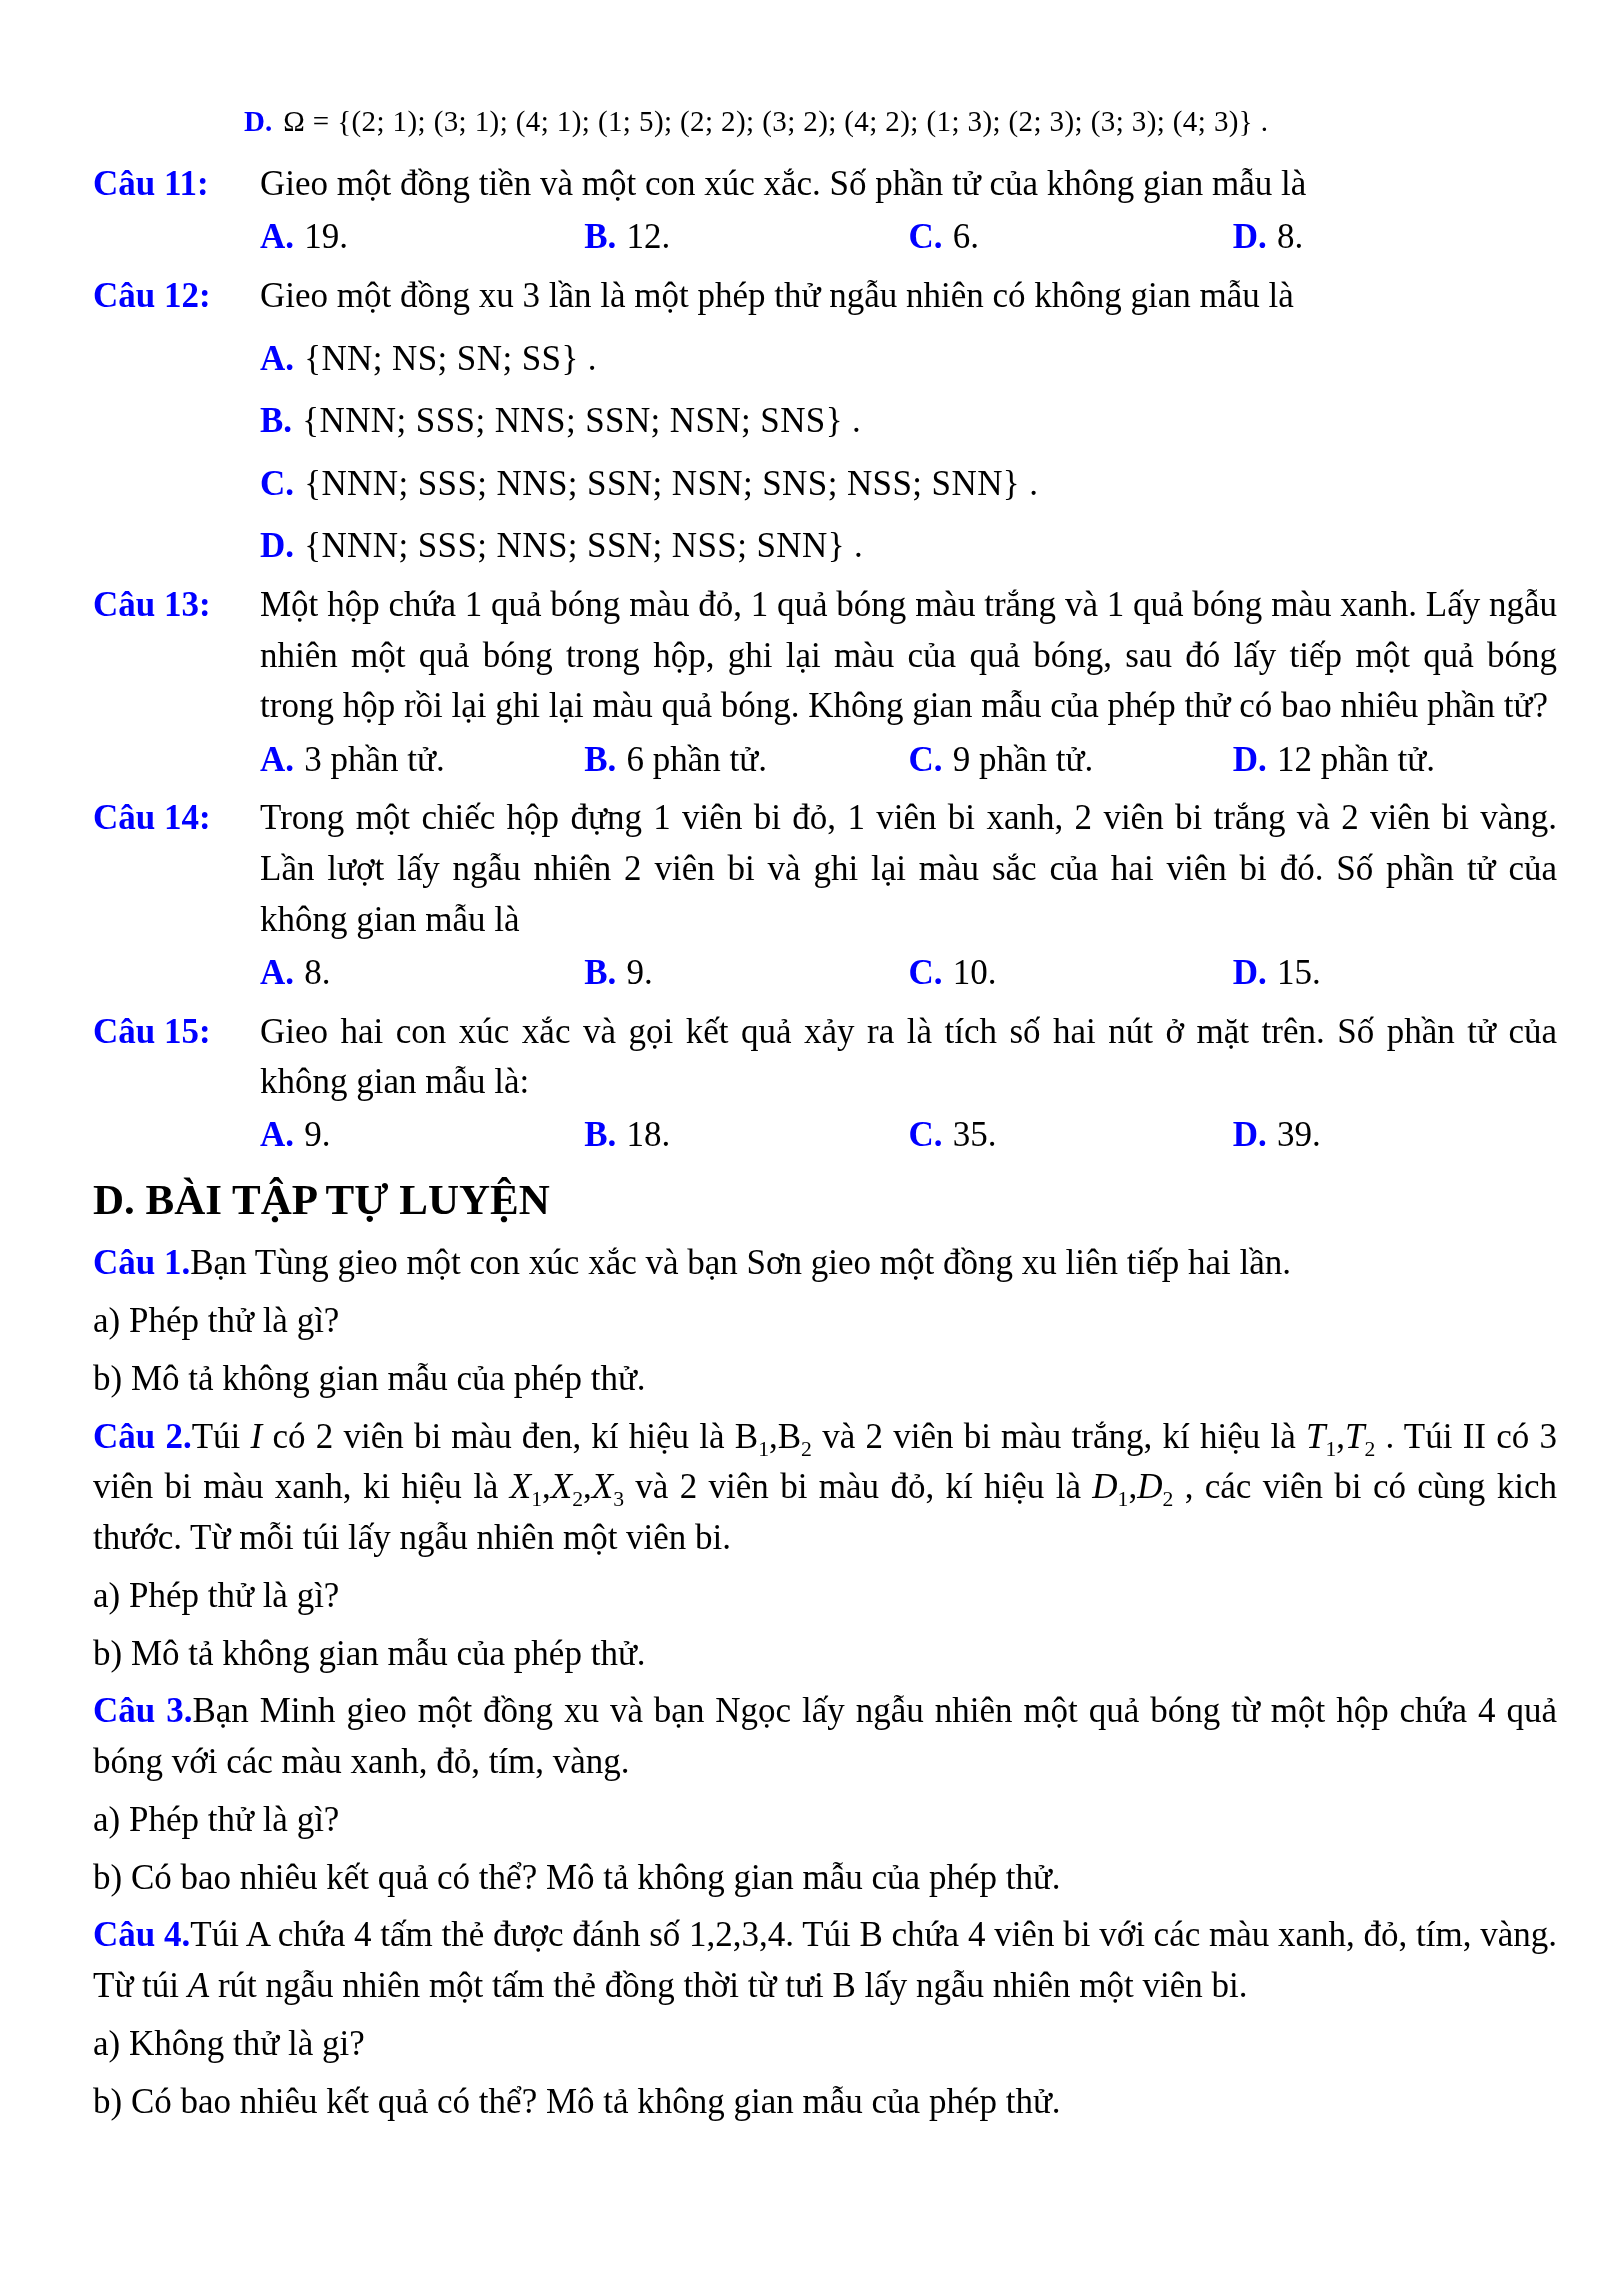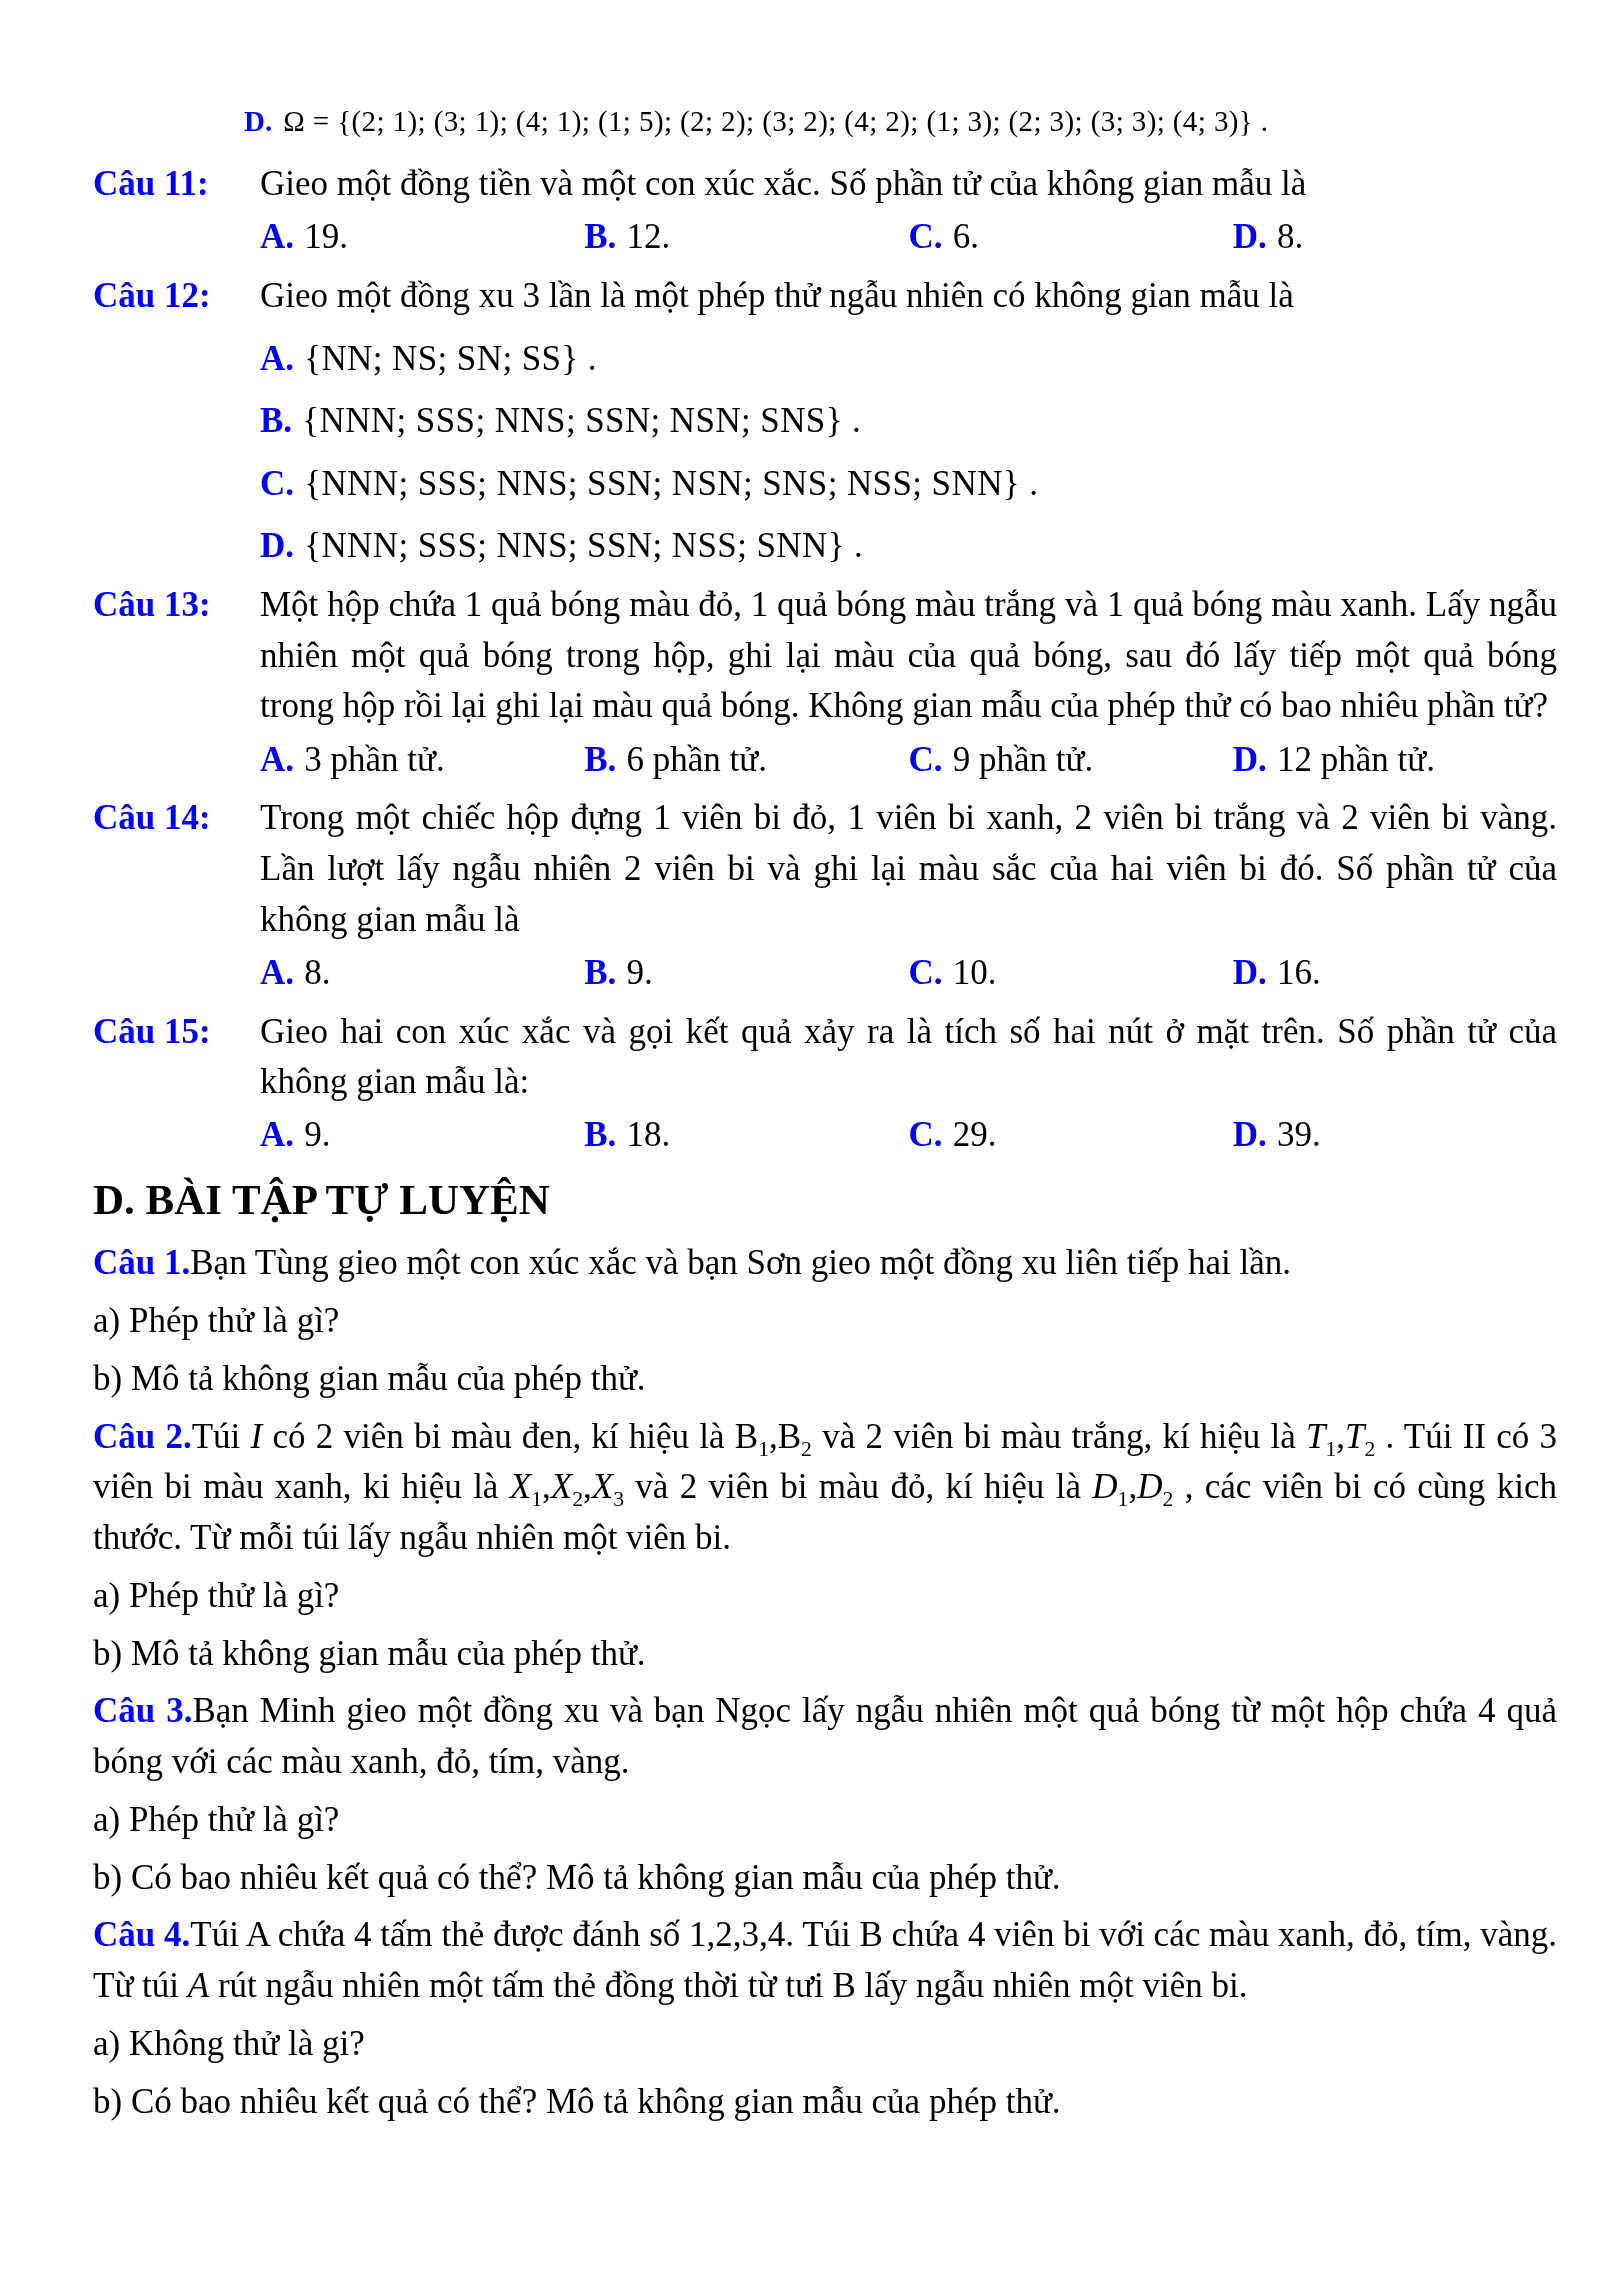--- a/index.html
+++ b/index.html
@@ -102,33 +102,33 @@
   </div>
 
   <div class="mcq">
     <div class="q-label">Câu 14:</div>
     <div class="q-body">
       <div class="q-text">Trong một chiếc hộp đựng 1 viên bi đỏ, 1 viên bi xanh, 2 viên bi trắng và 2 viên bi vàng. Lần lượt lấy ngẫu nhiên 2 viên bi và ghi lại màu sắc của hai viên bi đó. Số phần tử của không gian mẫu là</div>
       <div class="opt-row">
         <div class="opt"><span class="opt-letter">A.</span><span>8.</span></div>
         <div class="opt"><span class="opt-letter">B.</span><span>9.</span></div>
         <div class="opt"><span class="opt-letter">C.</span><span>10.</span></div>
-        <div class="opt"><span class="opt-letter">D.</span><span>16.</span></div>
+        <div class="opt"><span class="opt-letter">D.</span><span>15.</span></div>
       </div>
     </div>
   </div>
 
   <div class="mcq">
     <div class="q-label">Câu 15:</div>
     <div class="q-body">
       <div class="q-text">Gieo hai con xúc xắc và gọi kết quả xảy ra là tích số hai nút ở mặt trên. Số phần tử của không gian mẫu là:</div>
       <div class="opt-row">
         <div class="opt"><span class="opt-letter">A.</span><span>9.</span></div>
         <div class="opt"><span class="opt-letter">B.</span><span>18.</span></div>
-        <div class="opt"><span class="opt-letter">C.</span><span>29.</span></div>
+        <div class="opt"><span class="opt-letter">C.</span><span>35.</span></div>
         <div class="opt"><span class="opt-letter">D.</span><span>39.</span></div>
       </div>
     </div>
   </div>
 
   <div class="section-header">D. BÀI TẬP TỰ LUYỆN</div>
 
   <p class="essay-q"><span class="q-label-inline">Câu 1.</span><span>Bạn Tùng gieo một con xúc xắc và bạn Sơn gieo một đồng xu liên tiếp hai lần.</span></p>
   <p class="essay-part">a) Phép thử là gì?</p>
   <p class="essay-part">b) Mô tả không gian mẫu của phép thử.</p>

